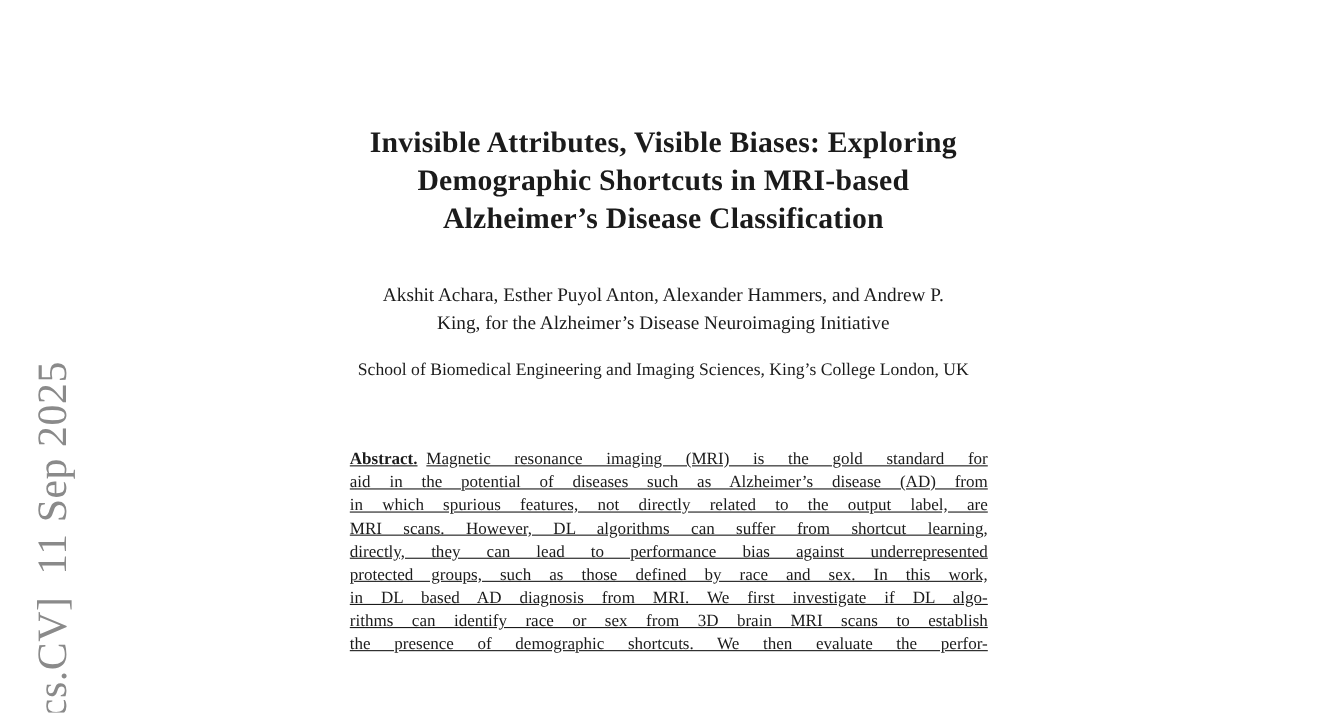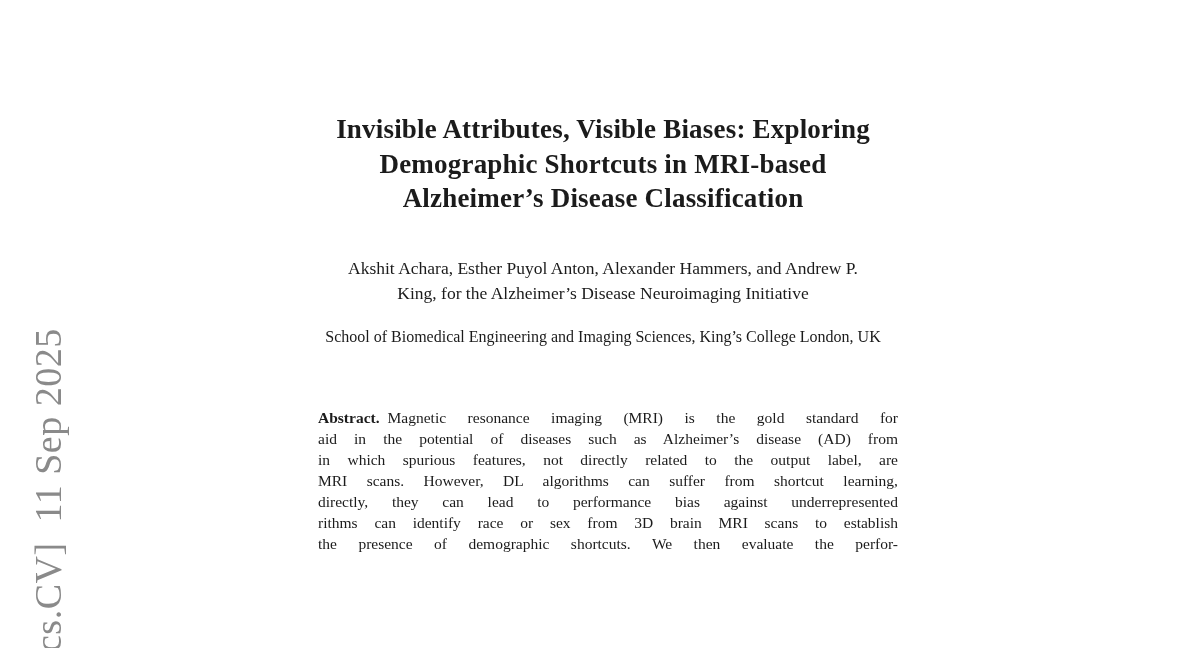--- a/index.html
+++ b/index.html
@@ -65,20 +65,21 @@
     top: 407px;
     left: 318px;
     width: 580px;
     font-size: 15.5px;
     line-height: 21px;
   }
   .abs-line {
     text-align: justify;
     text-align-last: justify;
     white-space: nowrap;
+    text-decoration: underline;
   }
   .abs-label {
     font-weight: bold;
     margin-right: 8px;
   }
 </style>
 </head>
 <body>
 
 <div class="page">
@@ -97,17 +98,19 @@
   </div>
 
   <div class="affiliation">School of Biomedical Engineering and Imaging Sciences, King’s College London, UK</div>
 
   <div class="abstract">
     <div class="abs-line"><span class="abs-label">Abstract.</span><span>Magnetic resonance imaging (MRI) is the gold standard for</span></div>
     <div class="abs-line">aid in the potential of diseases such as Alzheimer’s disease (AD) from</div>
     <div class="abs-line">in which spurious features, not directly related to the output label, are</div>
     <div class="abs-line">MRI scans. However, DL algorithms can suffer from shortcut learning,</div>
     <div class="abs-line">directly, they can lead to performance bias against underrepresented</div>
+    <div class="abs-line">protected groups, such as those defined by race and sex. In this work,</div>
+    <div class="abs-line">in DL based AD diagnosis from MRI. We first investigate if DL algo-</div>
     <div class="abs-line">rithms can identify race or sex from 3D brain MRI scans to establish</div>
     <div class="abs-line">the presence of demographic shortcuts. We then evaluate the perfor-</div>
   </div>
 
 </div>
 
 </body></html>

